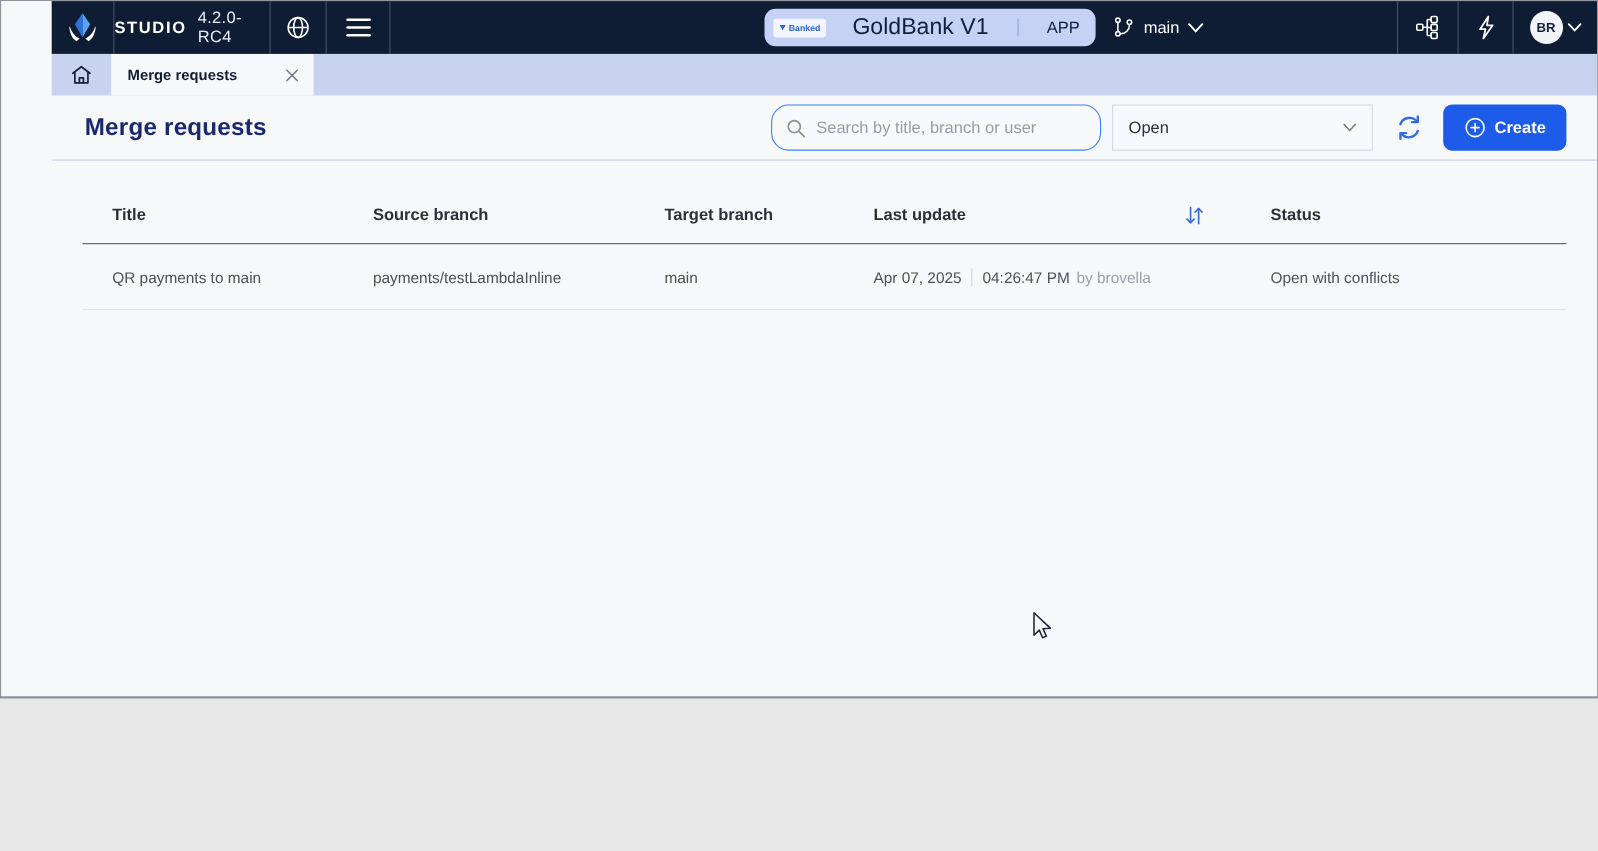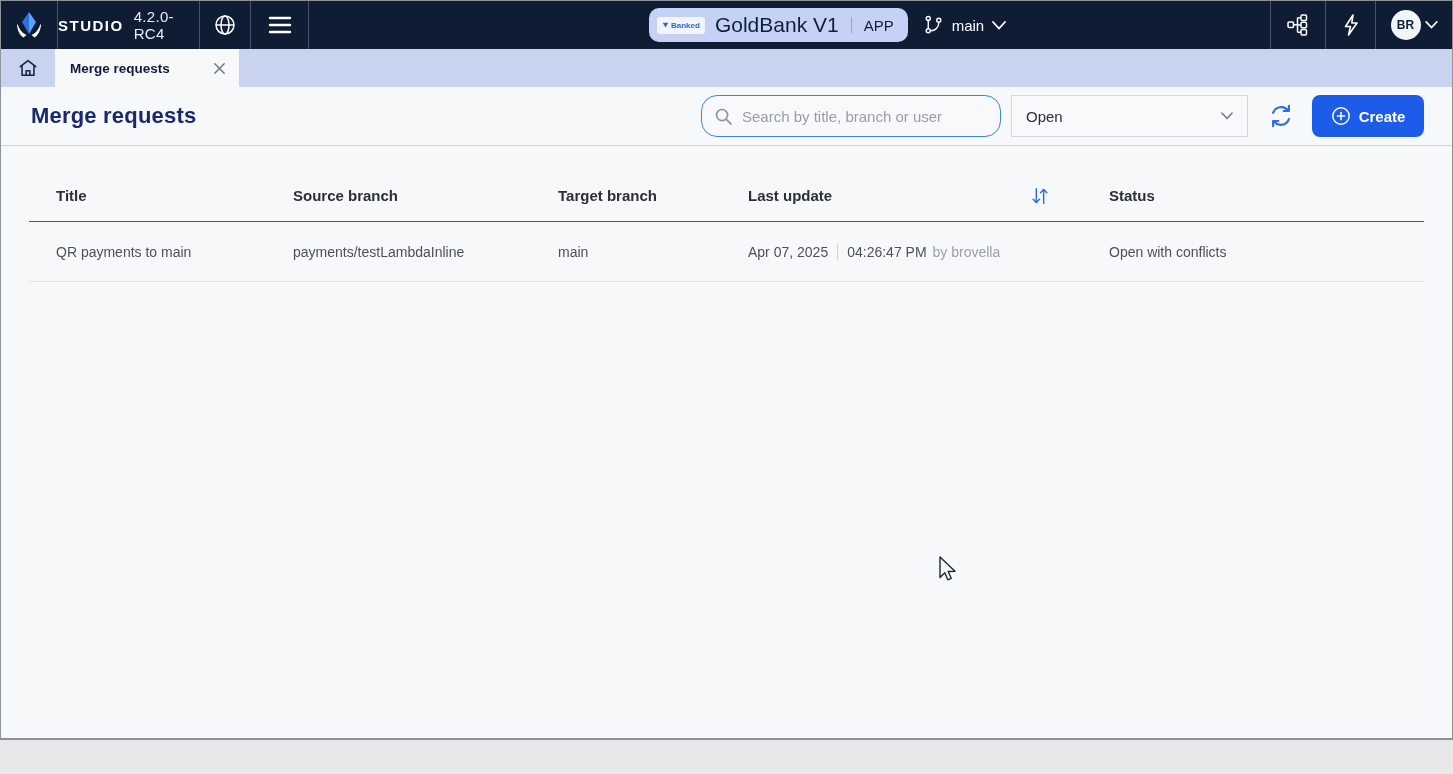--- a/index.html
+++ b/index.html
@@ -1,34 +1,34 @@
 <!DOCTYPE html>
 <html><head>
 <meta charset="utf-8">
 <style>
   * { margin:0; padding:0; box-sizing:border-box; }
   html,body { width:1453px; height:774px; }
   body { font-family:"Liberation Sans", sans-serif; background:#e8e8e8; }
   .window {
-    position:relative; width:1453px; height:740px; overflow:hidden;
-    background:#f7f8fa; border:1px solid #8d929b; border-bottom-width:2px;
+    position:relative; width:1453px; height:635px; overflow:hidden;
+    background:#f7f8fa; border:1px solid #8d929b; border-bottom-width:2px;padding-left:46px;
   }
 
   
   .topbar { position:relative; height:48px; background:#0e1c34; display:flex; align-items:stretch; color:#fff; }
   .tb-cell { display:flex; align-items:center; justify-content:center; }
   .tb-div { width:1px; background:#46536b; margin:0; }
   .logo-cell { width:56px; }
   .brand-cell { width:141px; justify-content:center; gap:10px; }
   .brand { font-size:15px; font-weight:700; letter-spacing:1.5px; color:#ffffff; }
   .version { font-size:15px; color:#e9edf4; letter-spacing:.3px; }
   .globe-cell { width:50px; }
   .menu-cell { width:57px; }
   .tb-center { position:absolute; left:648px; top:0; height:48px; display:flex; align-items:center; gap:15px; }
-  .kb-pill { height:34px; background:#c6d2f5; border-radius:10px; display:flex; align-items:center; padding:0 14px 0 8px; gap:10px; cursor:pointer; }
+  .kb-pill { height:34px; background:#c6d2f5; border-radius:10px; display:flex; align-items:center; padding:0 14px 0 8px; gap:24px; cursor:pointer; }
   .kb-badge { background:#f2f5fc; border-radius:3px; height:17px; padding:0 5px; display:flex; align-items:center; gap:2px; color:#2a66d8; font-size:8px; font-weight:700; }
   .kb-name { font-size:21px; color:#0f1f3d; font-weight:500; white-space:nowrap; }
   .kb-sep { width:1px; height:16px; background:#8da3da; margin:0 2px; }
   .kb-env { font-size:15px; color:#0f1f3d; font-weight:500; }
   .branch-sel { display:flex; align-items:center; gap:8px; cursor:pointer; }
   .branch-name { font-size:15px; color:#fff; font-weight:500; }
   .tb-right { margin-left:auto; display:flex; align-items:stretch; }
   .net-cell { width:54px; }
   .bolt-cell { width:49px; }
   .user-cell { width:76px; gap:4px; }

